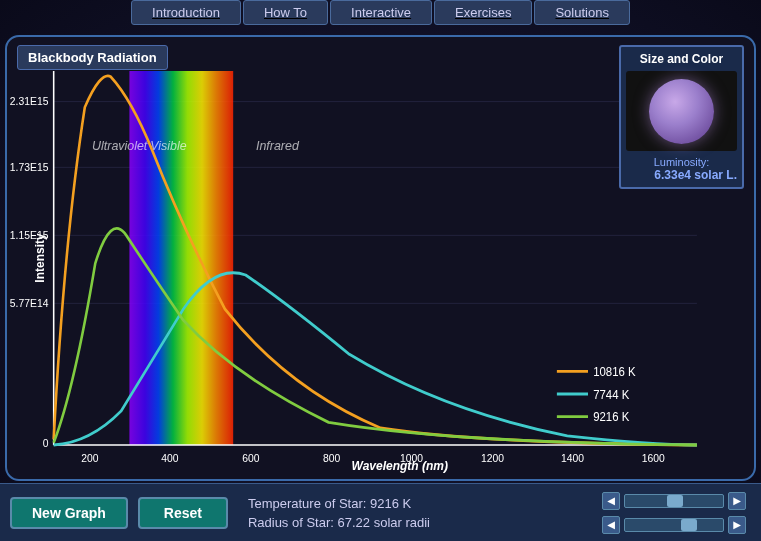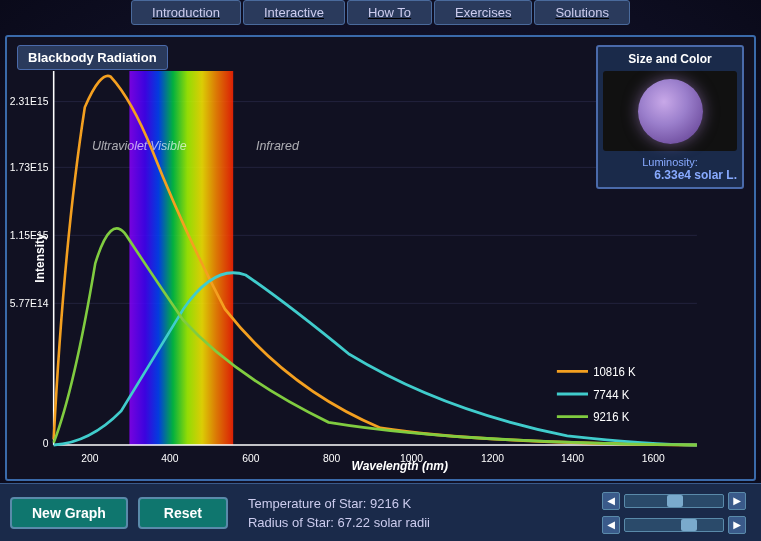--- a/index.html
+++ b/index.html
@@ -73,21 +73,21 @@
     }
 
     
     .main-area {
       position: absolute;
       top: 35px;
       left: 5px;
       right: 5px;
       bottom: 60px;
       border: 2px solid #3a6aaa;
-      border-radius: 3px;
+      border-radius: 14px;
       background: #111122;
       overflow: hidden;
     }
 
     
     .chart-title {
       position: absolute;
       top: 8px;
       left: 10px;
       background: #2a3a5c;
@@ -98,21 +98,21 @@
       padding: 4px 10px;
       border-radius: 3px;
       z-index: 5;
     }
 
     
     .size-color-panel {
       position: absolute;
       top: 8px;
       right: 10px;
-      width: 148px;
+      width: 125px;
       background: #1a2a4a;
       border: 2px solid #4a6aaa;
       border-radius: 3px;
       z-index: 5;
       padding: 5px;
     }
     .size-color-title {
       color: white;
       font-size: 12px;
       font-weight: bold;
@@ -234,22 +234,22 @@
       height: 100%;
     }
   </style>
 </head>
 <body>
 
 <div class="starfield"></div>
 
 <nav class="top-nav">
   <button class="nav-tab">Introduction</button>
+  <button class="nav-tab">How To</button>
   <button class="nav-tab">Interactive</button>
-  <button class="nav-tab">How To</button>
   <button class="nav-tab">Exercises</button>
   <button class="nav-tab">Solutions</button>
 </nav>
 
 <div class="main-area">
 
   <div class="chart-title">Blackbody Radiation</div>
 
   <div class="size-color-panel">
     <div class="size-color-title">Size and Color</div>

